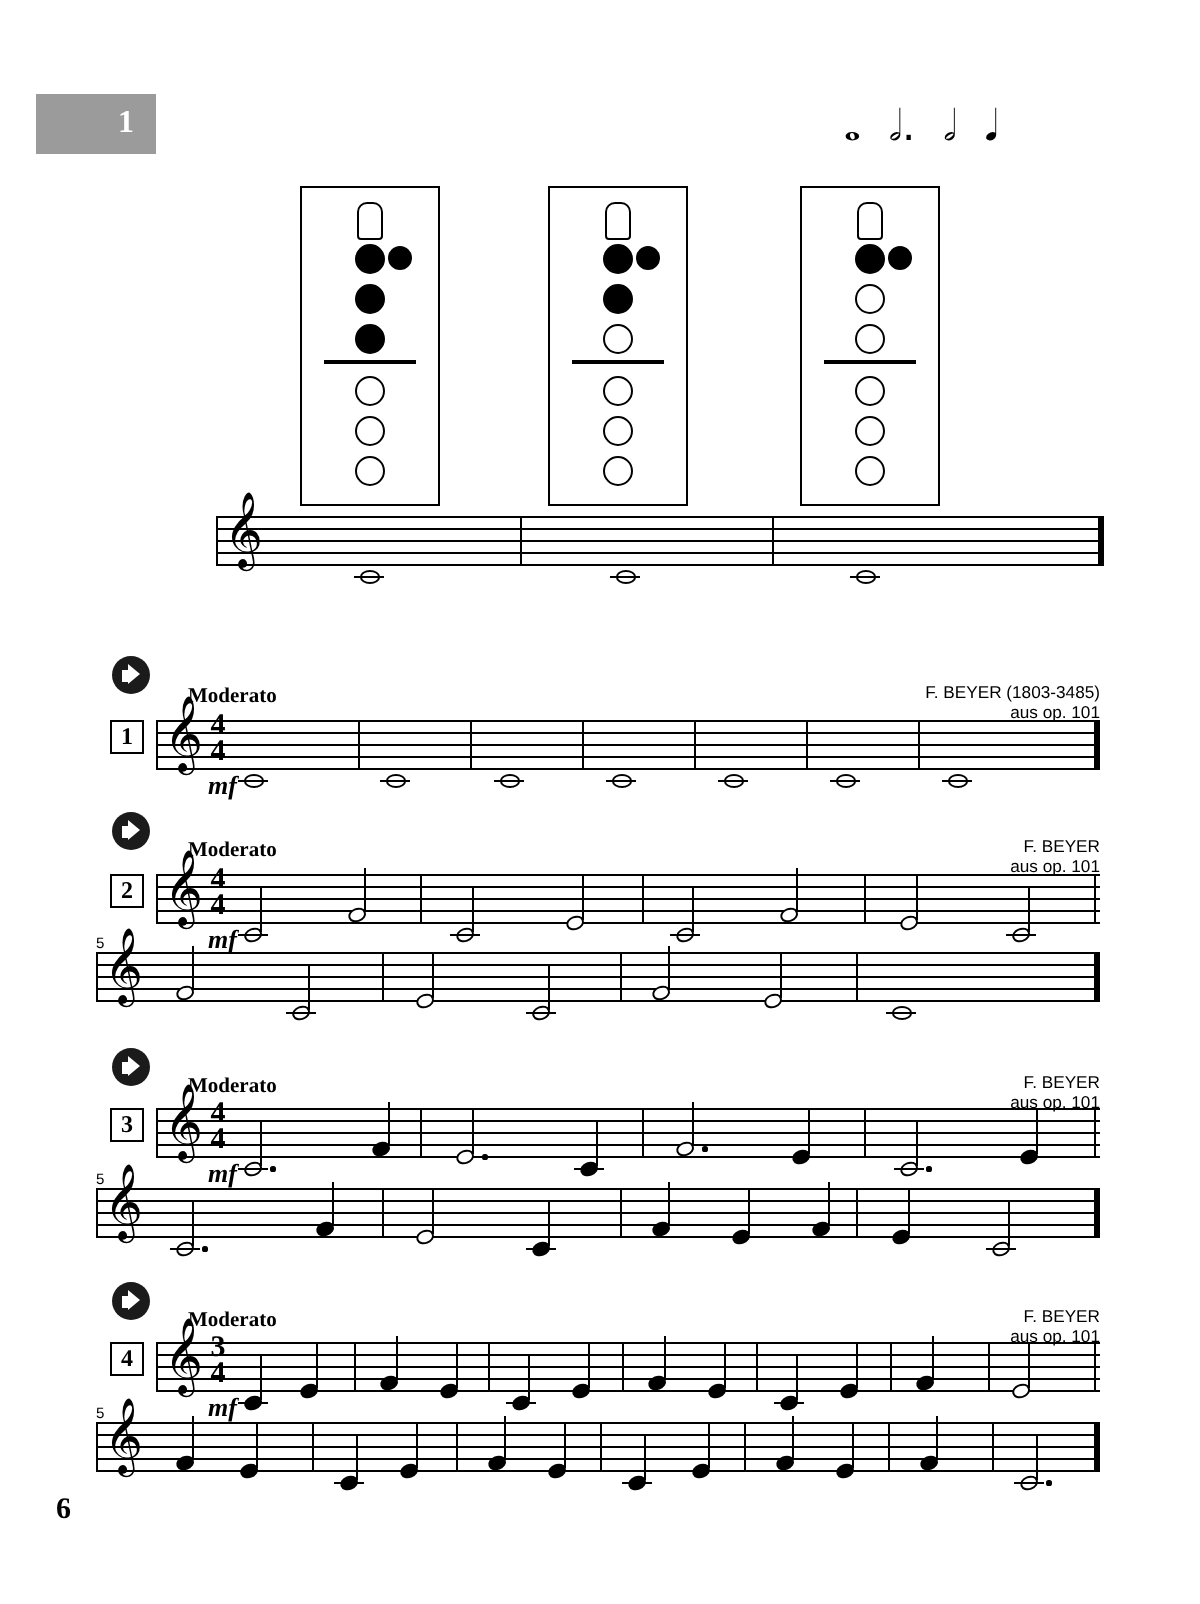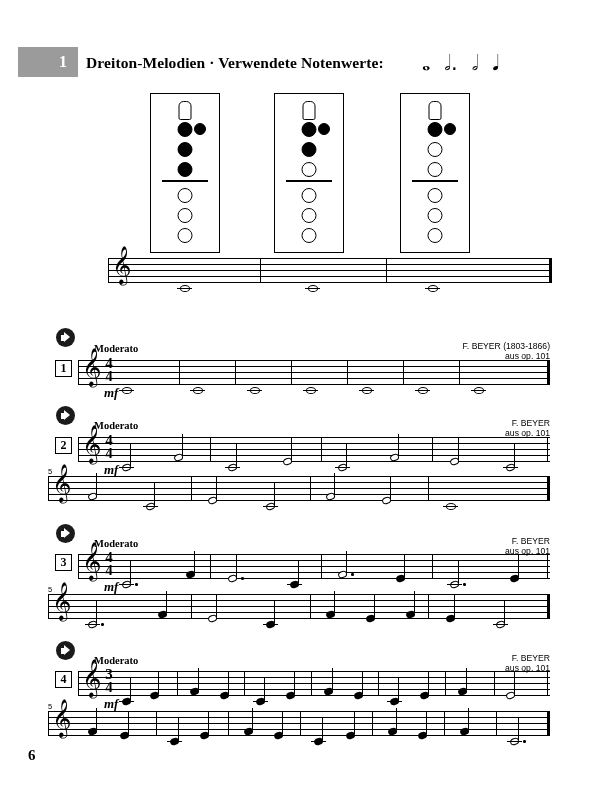--- a/index.html
+++ b/index.html
@@ -320,21 +320,20 @@
   }
 </style>
 </head>
 <body>
 
 <div class="page">
 
   <div class="header-bar"></div>
   <div class="header-white"></div>
   <div class="header-number">1</div>
-  <div class="header-title">Dreiton-Melodien · Verwendete Notenwerte:</div>
 
   <div class="header-notes">
     <span class="hdr-note-glyph">𝅝</span>
     <span class="hdr-note-glyph">𝅗𝅥.</span>
     <span class="hdr-note-glyph">𝅗𝅥</span>
     <span class="hdr-note-glyph">𝅘𝅥</span>
   </div>
 
   <div class="fingering-row">
 
@@ -390,21 +389,21 @@
     <div class="note whole" style="left:72px; top:27px;"></div>
     <div class="ledger" style="left:69px; top:30px;"></div>
     <div class="note whole" style="left:200px; top:27px;"></div>
     <div class="ledger" style="left:197px; top:30px;"></div>
     <div class="note whole" style="left:320px; top:27px;"></div>
     <div class="ledger" style="left:317px; top:30px;"></div>
   </div>
 
   <div class="speaker" style="left:56px; top:328px;"></div>
   <div class="tempo" style="left:94px; top:343px;">Moderato</div>
-  <div class="composer" style="right:50px; top:341px;">F. BEYER (1803-1866)</div>
+  <div class="composer" style="right:50px; top:341px;">F. BEYER (1803-3485)</div>
   <div class="composer" style="right:50px; top:351px;">aus op. 101</div>
   <div class="exercise-num" style="left:55px; top:360px;">1</div>
 
   <div class="staff" style="left:78px; top:360px; width:472px; height:25px;">
     <div class="line l0"></div>
       <div class="line l1"></div>
       <div class="line l2"></div>
       <div class="line l3"></div>
       <div class="line l4"></div>
     <div class="clef">𝄞</div>

